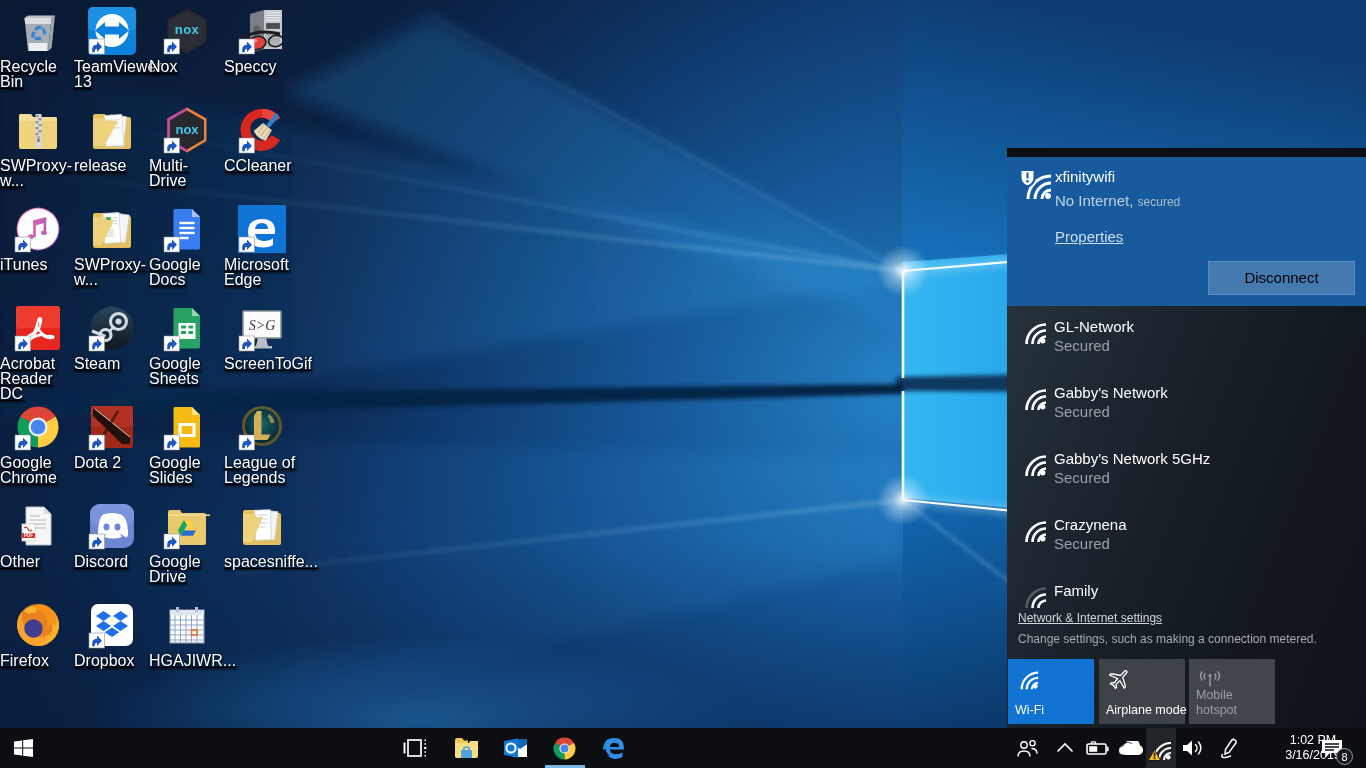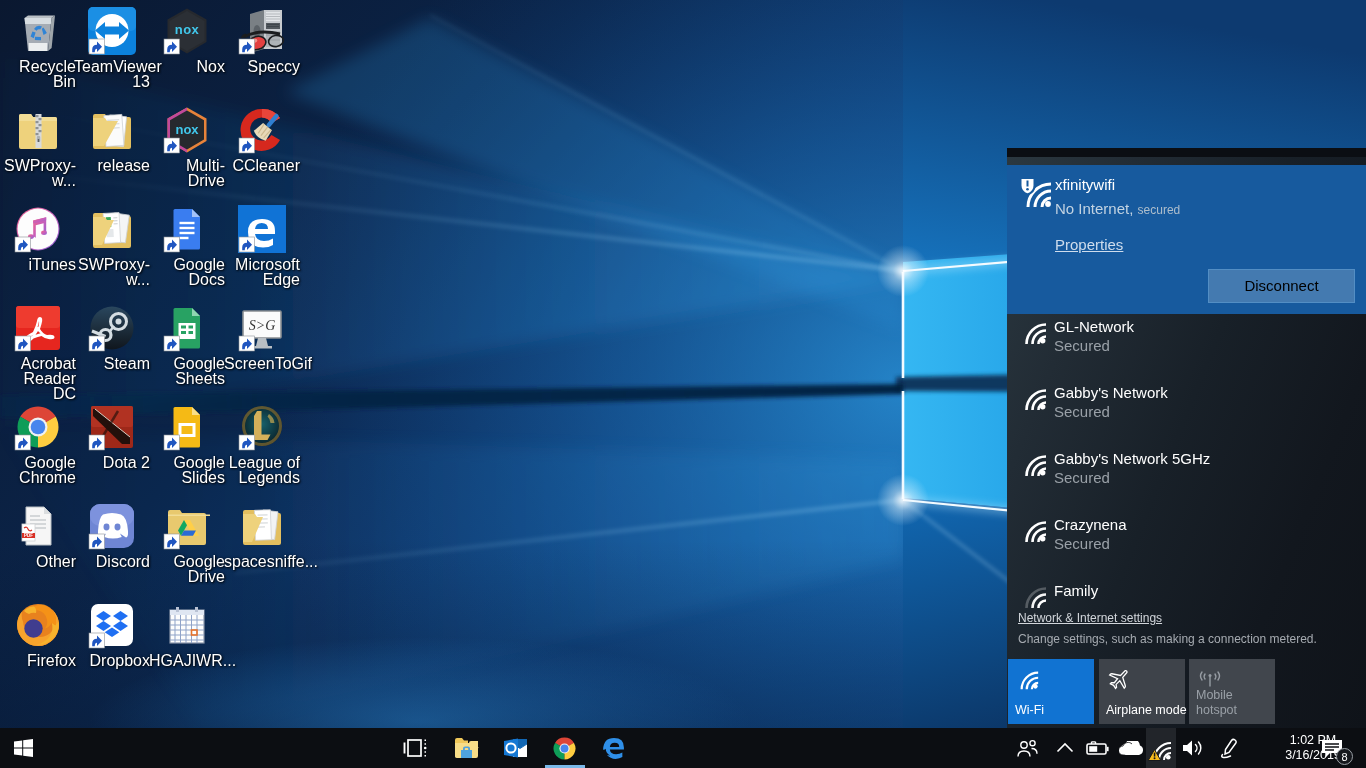--- a/index.html
+++ b/index.html
@@ -1,27 +1,27 @@
 <!DOCTYPE html>
 <html><head>
 <meta charset="utf-8">
 <style>
   * { margin:0; padding:0; box-sizing:border-box; }
   html,body { width:1366px; height:768px; overflow:hidden; background:#0a1b36;
     font-family:"Liberation Sans", sans-serif; }
   #wall { position:absolute; left:0; top:0; width:1366px; height:768px; }
-  .icon { position:absolute; width:76px; text-align:right; }
+  .icon { position:absolute; width:76px; text-align:left;text-decoration:underline; }
   .ic { width:48px; height:48px; margin:0 auto; display:block; }
   .lbl { margin-top:4px; font-size:16px; line-height:15px; color:#fff;
     text-shadow:1px 1px 2px rgba(0,0,0,.95), 0 0 3px rgba(0,0,0,.55); }
 
   #flyout { position:absolute; left:1007px; top:148px; width:359px; height:580px;
     background:linear-gradient(112deg, #2b3840 0%, #222c35 22%, #182028 48%, #12171e 75%, #0f1319 100%);
     border-top:9px solid #0b0e13; }
-  .sel { position:absolute; left:0; top:8px; width:359px; height:149px; background:#175a9e; }
+  .sel { position:absolute; left:0; top:0; width:359px; height:149px; background:#175a9e; }
   .wifiico { position:absolute; }
   .sel .t1 { position:absolute; left:48px; top:11px; font-size:15px; color:#fff; }
   .sel .t2 { position:absolute; left:48px; top:35px; font-size:15px; color:#c2d3e2; }
   .sel .t2 span { font-size:12px; color:#aebecc; }
   .prop { position:absolute; left:48px; top:71px; font-size:15px; color:#cfdded; text-decoration:underline; }
   .disc { position:absolute; left:201px; top:104px; width:147px; height:34px; background:#447ab0;
     border:1px solid #538ec4; color:#000000; font-size:15px; text-align:center; line-height:32px; }
   .net { position:absolute; left:0; width:359px; height:66px; }
   .wico { position:absolute; left:14px; top:13px; }
   .net .n1 { position:absolute; left:47px; top:12px; font-size:15px; color:#fff; }

